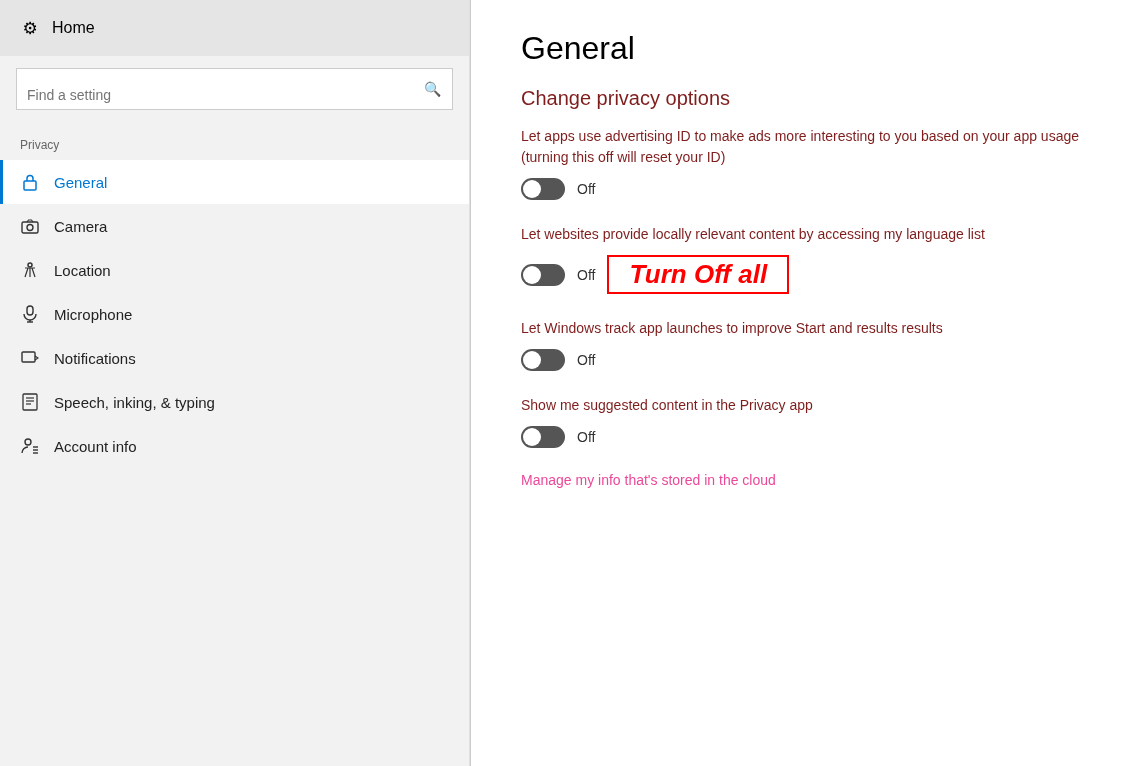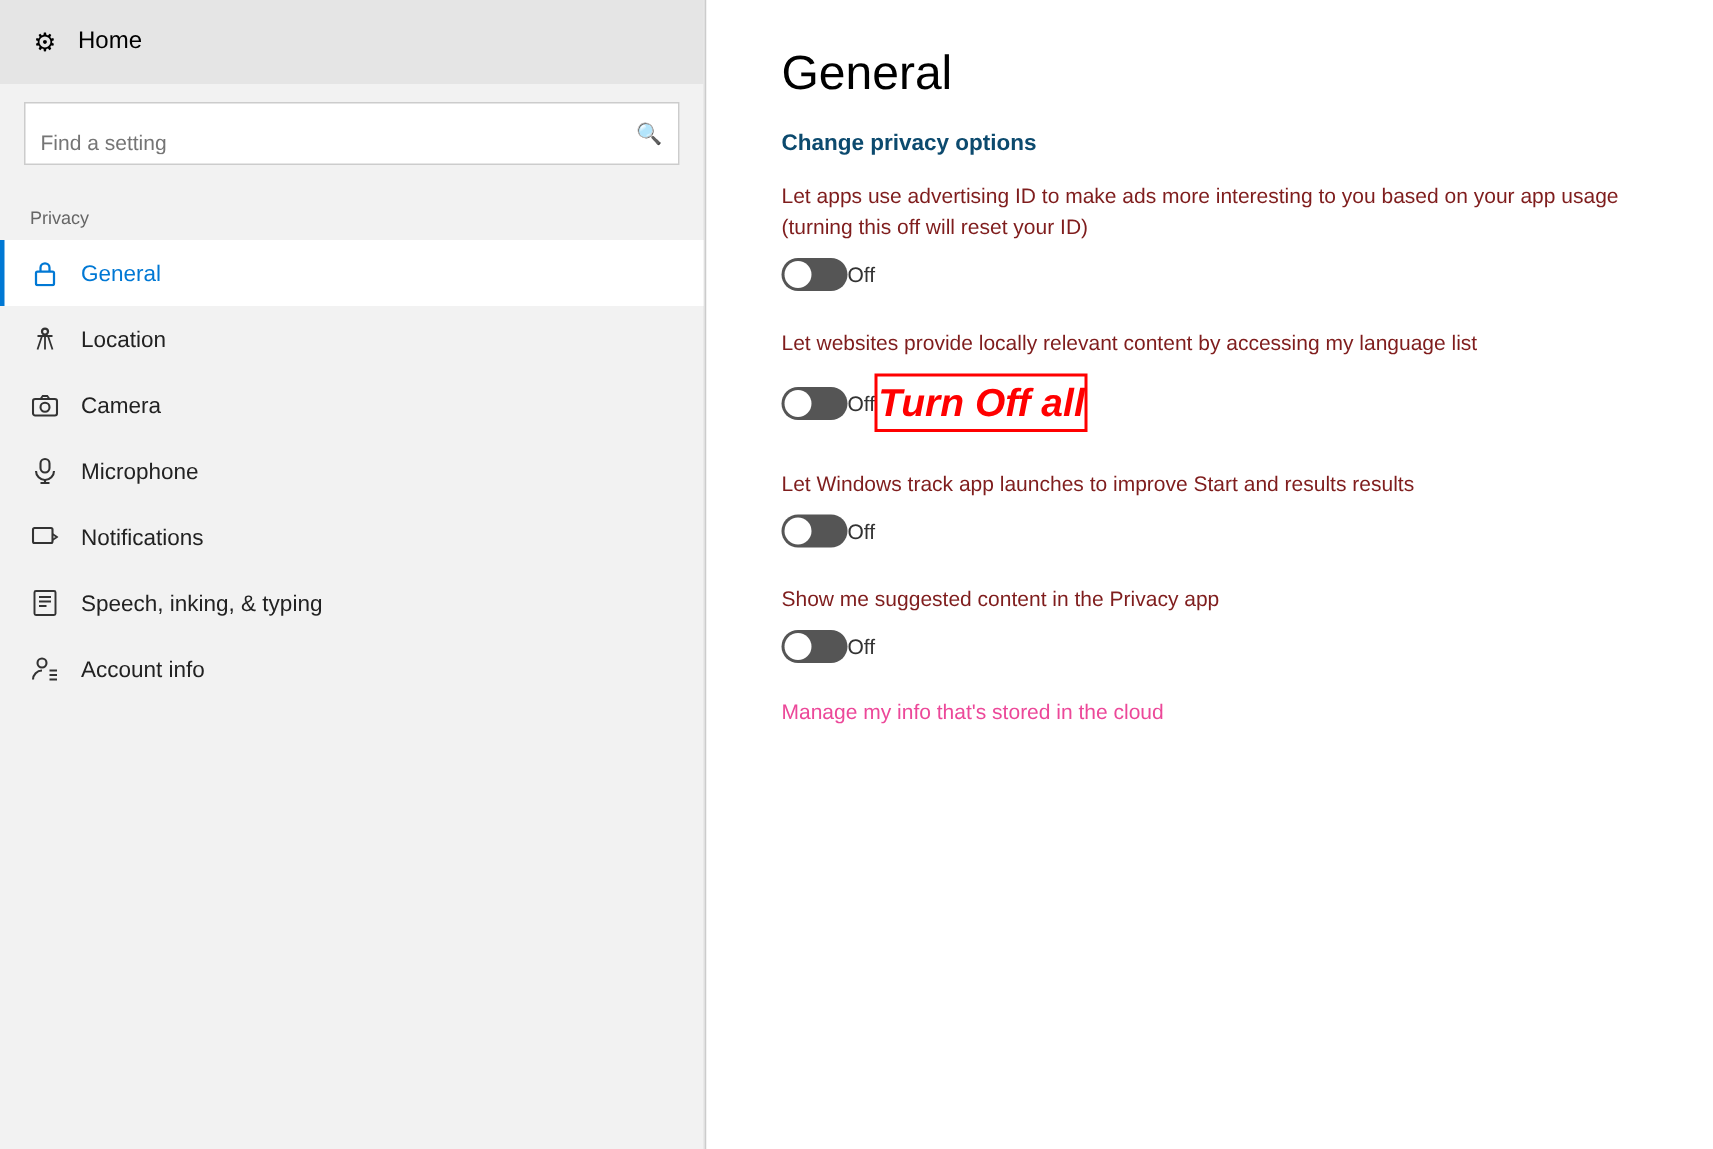--- a/index.html
+++ b/index.html
@@ -110,42 +110,42 @@
     }
 
     .page-title {
       font-size: 32px;
       font-weight: 300;
       color: #000;
       margin-bottom: 20px;
     }
 
     .section-title {
-      font-size: 15px;
-      font-weight: 700;
-      color: #0c4a6e;
+      font-size: 20px;
+      font-weight: 400;
+      color: #7f1d1d;
       margin-bottom: 16px;
     }
 
     .setting-item {
       margin-bottom: 24px;
     }
 
     .setting-description {
       font-size: 14px;
       color: #7f1d1d;
       line-height: 1.5;
       max-width: 580px;
       margin-bottom: 10px;
     }
 
     .toggle-row {
       display: flex;
       align-items: center;
-      gap: 0;
+      gap: 12px;
       margin-bottom: 4px;
     }
 
     .toggle {
       width: 44px;
       height: 22px;
       background: #555;
       border-radius: 11px;
       position: relative;
       cursor: pointer;
@@ -168,21 +168,21 @@
       font-size: 14px;
       color: #333;
     }
 
     .turn-off-all {
       font-size: 26px;
       font-weight: 700;
       color: red;
       font-style: italic;
       border: 2px solid red;
-      padding: 2px 0;
+      padding: 2px 20px;
       display: inline-block;
     }
 
     .link-text {
       font-size: 14px;
       color: #ec4899;
       cursor: pointer;
       margin-bottom: 12px;
       display: block;
     }
@@ -210,36 +210,36 @@
         <rect x="3" y="8" width="12" height="9" rx="1" stroke="#0078d4" stroke-width="1.5" fill="none"></rect>
         <path d="M6 8V5.5a3 3 0 116 0V8" stroke="#0078d4" stroke-width="1.5" fill="none"></path>
       </svg>
     </span>
     <span>General</span>
   </div>
 
   <div class="nav-item">
     <span class="nav-icon">
       <svg width="18" height="18" viewBox="0 0 18 18" fill="none" xmlns="http://www.w3.org/2000/svg">
-        <circle cx="9" cy="4" r="2" stroke="#333" stroke-width="1.5" fill="none"></circle>
-        <path d="M4 7h10M7 7l-3 9M11 7l3 9M9 7v9" stroke="#333" stroke-width="1.2"></path>
-      </svg>
-    </span>
-    <span>Location</span>
-  </div>
-
-  <div class="nav-item">
-    <span class="nav-icon">
-      <svg width="18" height="18" viewBox="0 0 18 18" fill="none" xmlns="http://www.w3.org/2000/svg">
         <rect x="1" y="5" width="16" height="11" rx="1.5" stroke="#333" stroke-width="1.4" fill="none"></rect>
         <circle cx="9" cy="10.5" r="3" stroke="#333" stroke-width="1.4" fill="none"></circle>
         <path d="M6 5l1.5-2h3L12 5" stroke="#333" stroke-width="1.2"></path>
       </svg>
     </span>
     <span>Camera</span>
+  </div>
+
+  <div class="nav-item">
+    <span class="nav-icon">
+      <svg width="18" height="18" viewBox="0 0 18 18" fill="none" xmlns="http://www.w3.org/2000/svg">
+        <circle cx="9" cy="4" r="2" stroke="#333" stroke-width="1.5" fill="none"></circle>
+        <path d="M4 7h10M7 7l-3 9M11 7l3 9M9 7v9" stroke="#333" stroke-width="1.2"></path>
+      </svg>
+    </span>
+    <span>Location</span>
   </div>
 
   <div class="nav-item">
     <span class="nav-icon">
       <svg width="18" height="18" viewBox="0 0 18 18" fill="none" xmlns="http://www.w3.org/2000/svg">
         <rect x="6" y="1" width="6" height="9" rx="3" stroke="#333" stroke-width="1.4" fill="none"></rect>
         <path d="M3 9a6 6 0 0012 0" stroke="#333" stroke-width="1.4" fill="none"></path>
         <line x1="9" y1="15" x2="9" y2="17" stroke="#333" stroke-width="1.4"></line>
         <line x1="6" y1="17" x2="12" y2="17" stroke="#333" stroke-width="1.4"></line>
       </svg>

